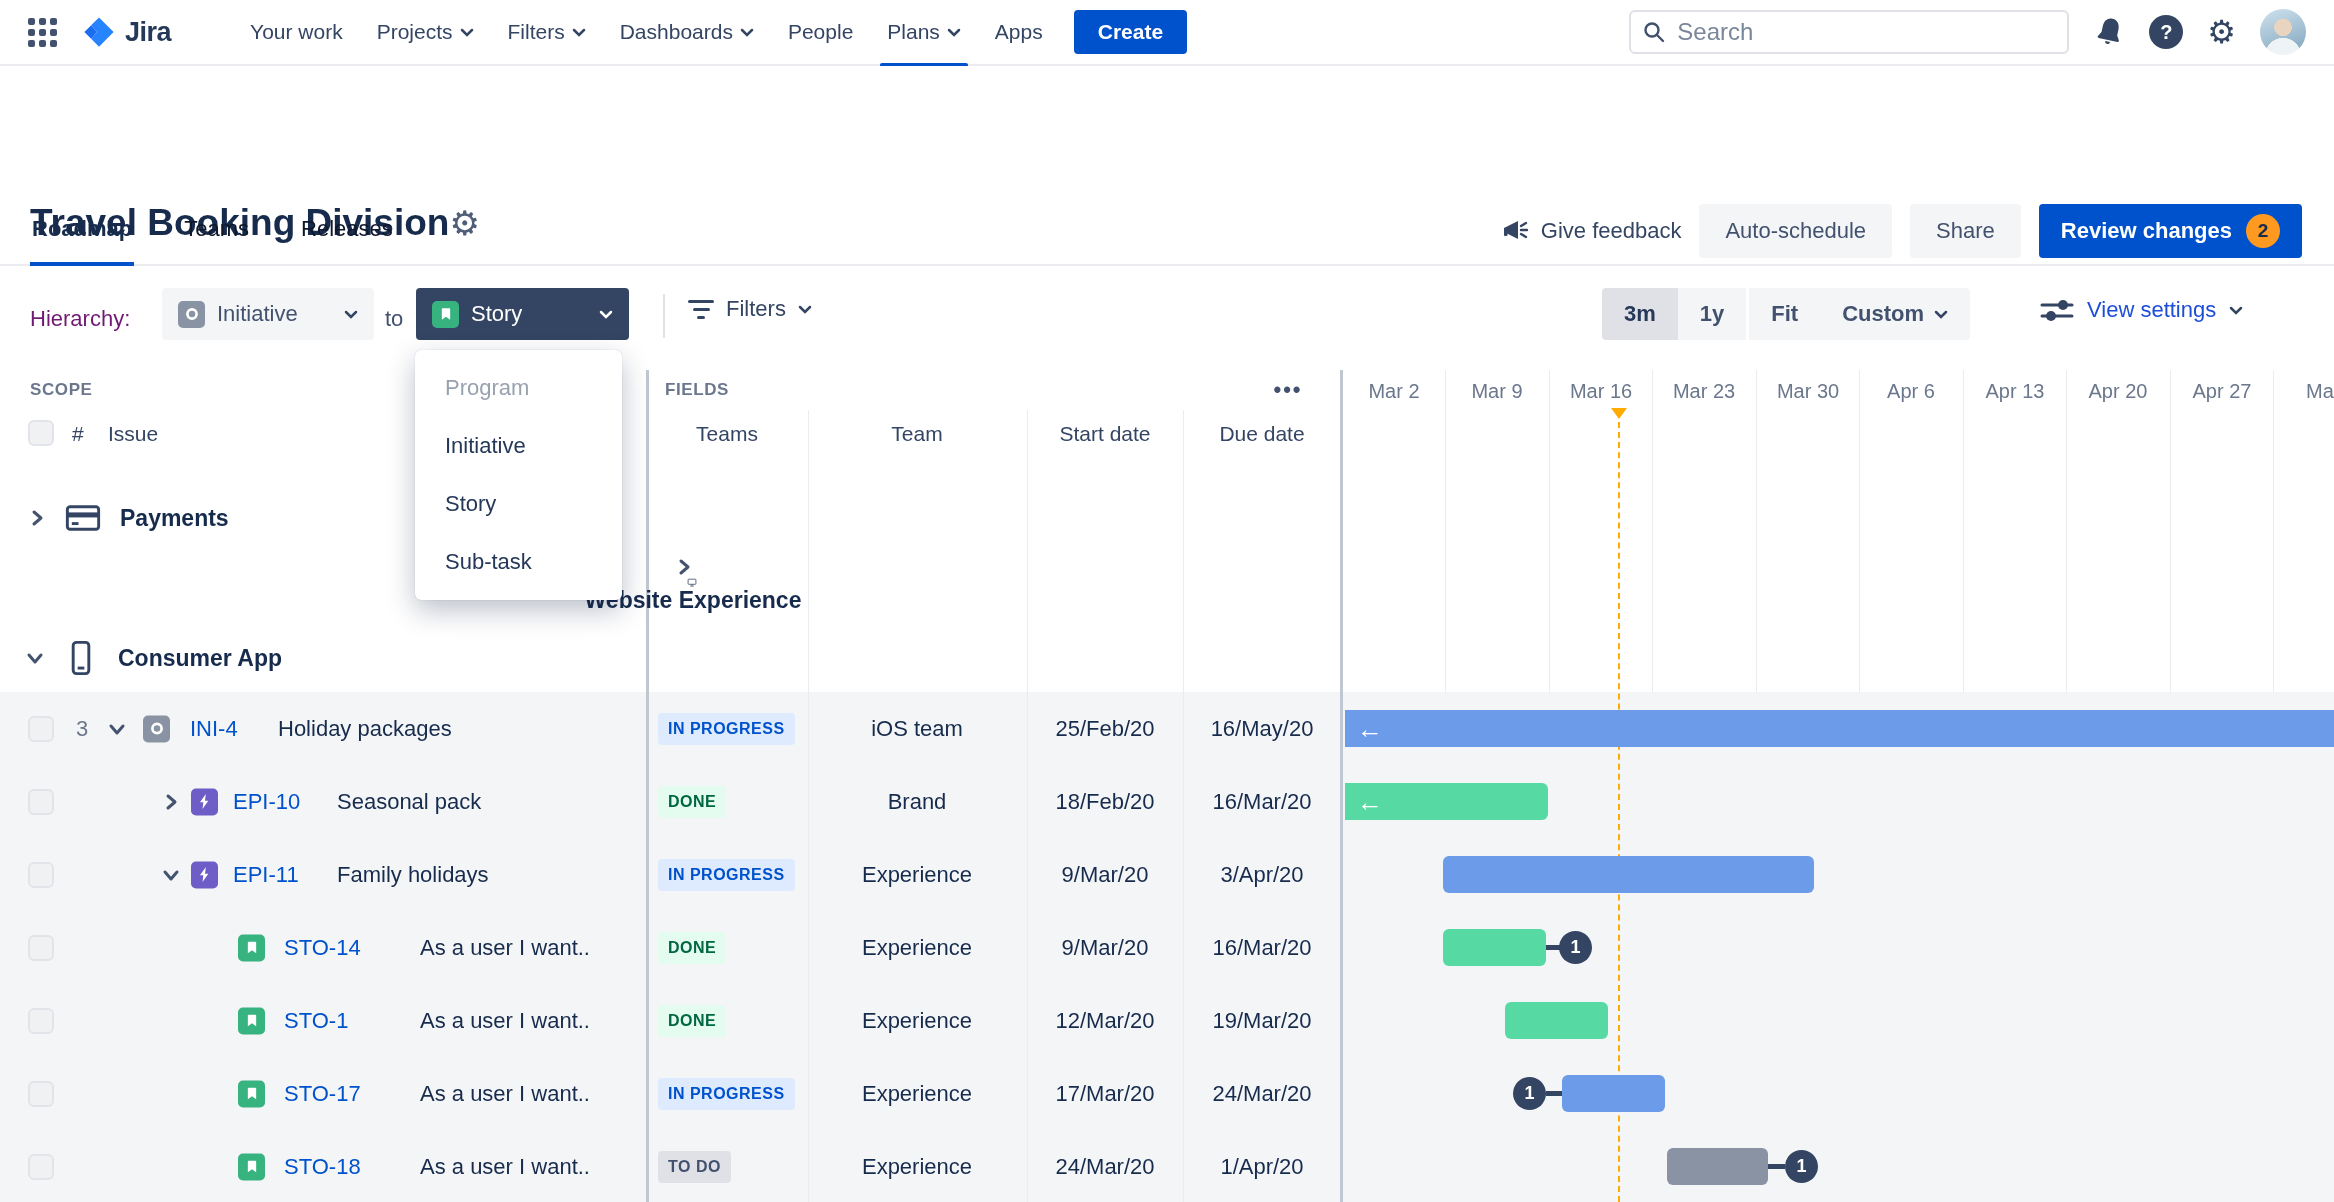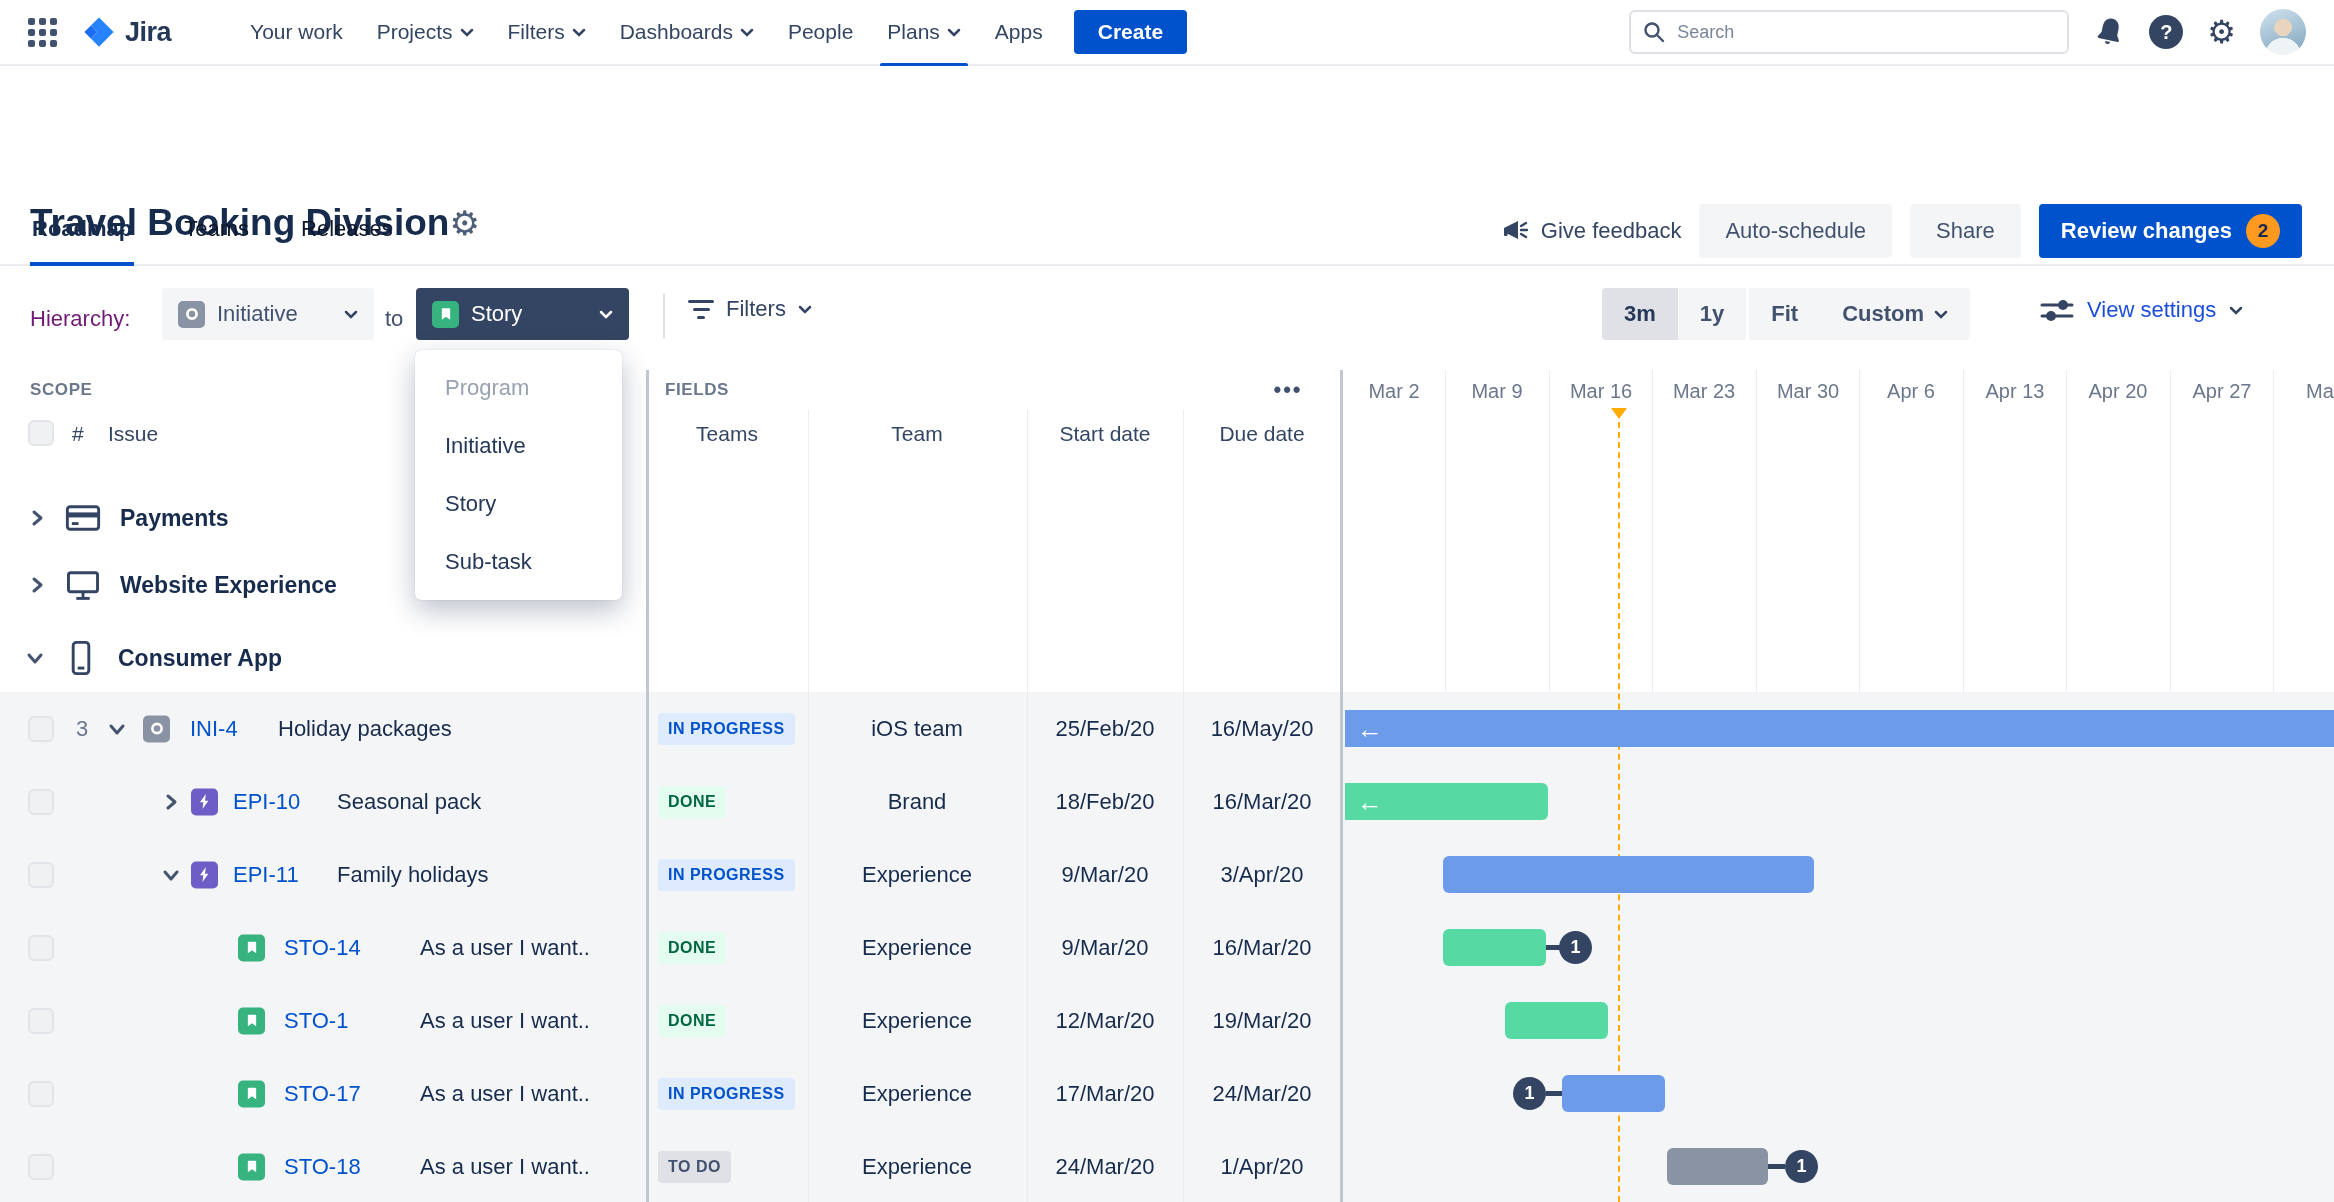--- a/index.html
+++ b/index.html
@@ -18,21 +18,21 @@
   .nav-item.active::after { content:""; position:absolute; left:10px; right:10px; bottom:-2px;
               height:4px; background:#0052CC; border-radius:2px 2px 0 0; }
   .chev { width:14px; height:9px; }
   .chev path { fill:none; stroke:#344563; stroke-width:2.5; stroke-linecap:round; }
   .btn-create { margin-left:14px; height:44px; padding:0 24px; background:#0052CC; color:#fff;
                 border:none; border-radius:4px; font-size:21px; font-weight:700; cursor:pointer;
                 font-family:"Liberation Sans",sans-serif; }
   .nav-spacer { flex:1; }
   .searchbox { position:relative; width:440px; height:44px; margin-right:26px; }
   .searchbox input { width:100%; height:100%; border:2px solid #DFE1E6; border-radius:6px;
-                     padding:0 12px 0 46px; font-size:18px; color:#344563; outline:none;
+                     padding:0 12px 0 46px; font-size:24px; color:#344563; outline:none;
                      font-family:"Liberation Sans",sans-serif; }
   .searchbox input::placeholder { color:#7A869A; }
   .search-glyph { position:absolute; left:13px; top:10px; }
   .nav-iconbtn { margin-right:24px; cursor:pointer; display:flex; align-items:center; }
   .help-circle { width:34px; height:34px; border-radius:50%; background:#344563; color:#fff;
                  font-size:20px; font-weight:700; display:flex; align-items:center; justify-content:center; }
   .gear-glyph { font-size:32px; color:#344563; line-height:1; }
   .avatar { width:46px; height:46px; border-radius:50%; cursor:pointer;
             background:
               radial-gradient(circle at 50% 40%, #e9d4c0 0 24%, rgba(0,0,0,0) 25%),
@@ -382,21 +382,21 @@
     <svg class="twisty" viewBox="0 0 22 22">
         <path d="M8 5 l7 6 -7 6"></path>
       </svg>
     <svg width="38" height="34" viewBox="0 0 34 30" style="margin-left:16px">
       <rect x="3" y="5" width="28" height="20" rx="2.5" fill="none" stroke="#344563" stroke-width="2.6"></rect>
       <rect x="3" y="10" width="28" height="4.5" fill="#344563"></rect>
       <line x1="7" y1="20" x2="13" y2="20" stroke="#344563" stroke-width="2.6"></line>
     </svg>
     <span class="group-name">Payments</span>
   </div>
-  <div class="group-row" style="top:186px; padding-left:26px;">
+  <div class="group-row" style="top:186px; padding-left:26px;flex-direction:column;">
     <svg class="twisty" viewBox="0 0 22 22">
         <path d="M8 5 l7 6 -7 6"></path>
       </svg>
     <svg width="38" height="34" viewBox="0 0 34 30" style="margin-left:16px">
       <rect x="4" y="4" width="26" height="17" rx="2" fill="none" stroke="#344563" stroke-width="2.6"></rect>
       <line x1="17" y1="21" x2="17" y2="26" stroke="#344563" stroke-width="2.6"></line>
       <line x1="11" y1="27" x2="23" y2="27" stroke="#344563" stroke-width="2.6"></line>
     </svg>
     <span class="group-name">Website Experience</span>
   </div>

